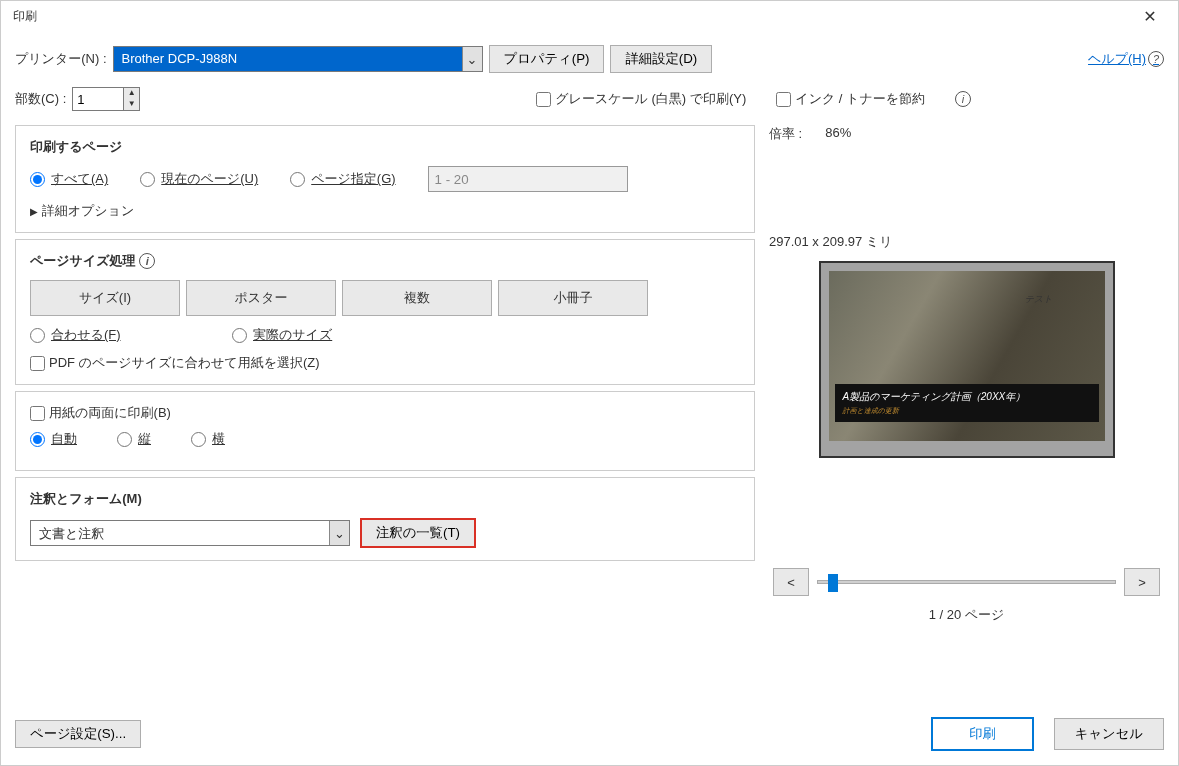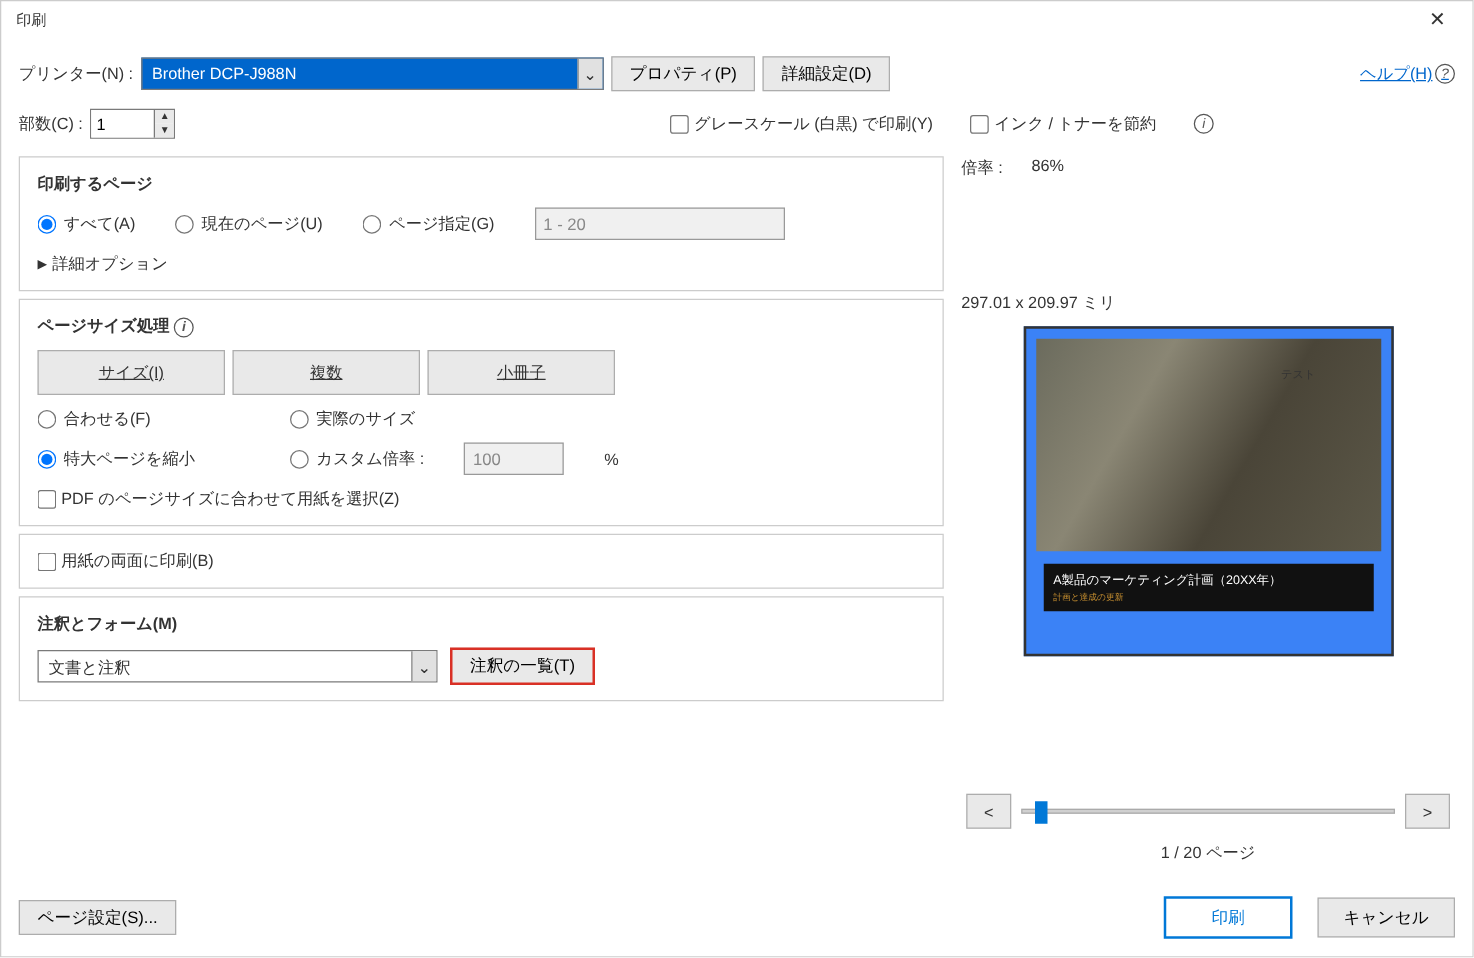--- a/index.html
+++ b/index.html
@@ -22,34 +22,34 @@
 .spinner .arrows { display:flex; flex-direction:column; width:16px; border-left:1px solid #7a7a7a; }
 .spinner .arrows span { flex:1; background:#e9e9e9; text-align:center; font-size:8px; cursor:pointer; line-height:10px;}
 .row2 .chk-group { margin-left: 390px; display:flex; gap: 30px; align-items:center;}
 .chk { display:flex; align-items:center; gap:4px; }
 .chk input { width:15px; height:15px; }
 .main { flex:1; display:flex; margin-top: 14px; gap: 14px; }
 .left-col { flex: 0 0 740px; display:flex; flex-direction:column; gap:6px;}
 .panel { border:1px solid #ccc; padding: 12px 14px; }
 .panel-title { font-weight: bold; margin-bottom: 10px; }
 .radio-row { display:flex; align-items:center; gap: 32px; margin-bottom: 10px;}
-.radio { display:flex; align-items:center; gap:6px; }
+.radio { display:flex; align-items:center; gap:6px;text-decoration:underline; }
 .radio input { width:15px; height:15px;}
 .text-input { border:1px solid #999; background:#f0f0f0; padding: 4px 6px; width: 200px; height:26px; color:#888;}
 .opt-row { display:flex; align-items:center; gap:4px; margin-top:4px; cursor:pointer;}
 .opt-row .tri { font-size: 10px; }
 .btn-group { display:flex; gap:6px; margin: 10px 0; }
-.btn-tab { padding: 8px 0; border:1px solid #adadad; background:#e9e9e9; width: 150px; text-align:center; cursor:pointer;text-decoration:underline;}
+.btn-tab { padding: 8px 0; border:1px solid #adadad; background:#e9e9e9; width: 150px; text-align:center; cursor:pointer;}
 .select { display:flex; border:1px solid #7a7a7a; height:26px; width: 320px; background:#fff;}
 .select .sval { flex:1; padding:4px 8px;}
 .select .dd { width:20px; background:#e1e1e1; display:flex; align-items:center; justify-content:center; border-left:1px solid #888;}
 .red-border { border: 2px solid #d93025; }
 .right-col { flex:1; display:flex; flex-direction:column; }
 .preview-area { flex:1; display:flex; flex-direction:column; align-items:center; }
-.preview-page { border:2px solid #333; width: 296px; height: 264px; background:#3b82f6; position:relative; overflow:hidden; margin-top: 6px;}
+.preview-page { border:2px solid #333; width: 296px; height: 197px; background:#a3a3a3; position:relative; overflow:hidden; margin-top: 6px; font-style: italic;}
 .preview-photo { position:absolute; top:8px; left:8px; right:8px; height: 170px; background: linear-gradient(120deg, #6b6b5d 0%, #8a8674 30%, #4a4538 60%, #5c5848 100%); }
 .preview-text { position:absolute; left: 14px; right:14px; bottom: 34px; background:#111; color:#fff; padding:6px 8px; font-size:10px;}
 .preview-text .sub {color:#c89030; font-size:7px; margin-top:2px;}
 .preview-badge { position:absolute; top:30px; right:60px; font-size:9px; color:#333;}
 .nav-row { display:flex; align-items:center; gap:8px; margin-top: auto; width: 100%; padding: 0 4px;}
 .nav-btn { width:36px; height:28px; border:1px solid #adadad; background:#e9e9e9; display:flex; align-items:center; justify-content:center; cursor:pointer;}
 .slider { flex:1; height:4px; background:#d0d0d0; position:relative; border:1px solid #aaa;}
 .thumb { position:absolute; left: 10px; top:-7px; width:10px; height:18px; background:#0078d7; }
 .page-count { margin-top: 10px;}
 .footer { display:flex; align-items:center; margin-top: 12px; gap: 20px; justify-content: flex-end;}
@@ -133,56 +133,59 @@
             <span>詳細オプション</span>
           </div>
         </div>
 
         <div class="panel">
           <div class="panel-title">
             <span>ページサイズ処理</span> <span class="info-circle">i</span>
           </div>
           <div class="btn-group">
             <div class="btn-tab">サイズ(I)</div>
+            <div class="btn-tab">ポスター</div>
             <div class="btn-tab">複数</div>
             <div class="btn-tab">小冊子</div>
           </div>
           <div class="radio-row">
             <label class="radio" style="width:170px;">
                 <input type="radio" name="sz" style="">
                 <span>合わせる(F)</span>
               </label>
             <label class="radio">
                 <input type="radio" name="sz" style="">
                 <span>実際のサイズ</span>
               </label>
           </div>
-          <div class="radio-row">
-            <label class="radio" style="width:170px;">
-                <input type="radio" name="sz" checked="" style="">
-                <span>特大ページを縮小</span>
-              </label>
-            <label class="radio">
-                <input type="radio" name="sz" style="">
-                <span>カスタム倍率 :</span>
-              </label>
-            <input class="text-input" style="width: 80px;" disabled="" value="100">
-            <span>%</span>
-          </div>
           <label class="chk" style="margin-top:8px;">
             <input type="checkbox" style="">
             <span>PDF のページサイズに合わせて用紙を選択(Z)</span>
           </label>
         </div>
 
         <div class="panel">
           <label class="chk">
             <input type="checkbox" style="">
             <span>用紙の両面に印刷(B)</span>
           </label>
+          <div class="radio-row" style="margin-top:8px; gap:40px;">
+            <label class="radio">
+                <input type="radio" name="or" checked="" style="">
+                <span>自動</span>
+              </label>
+            <label class="radio">
+                <input type="radio" name="or" style="">
+                <span>縦</span>
+              </label>
+            <label class="radio">
+                <input type="radio" name="or" style="">
+                <span>横</span>
+              </label>
+          </div>
         </div>
 
         <div class="panel">
           <div class="panel-title">注釈とフォーム(M)</div>
           <div style="display:flex; gap:10px; align-items:center;">
             <div class="select">
               <div class="sval">文書と注釈</div>
               <div class="dd">⌄</div>
             </div>
             <button class="btn red-border">

